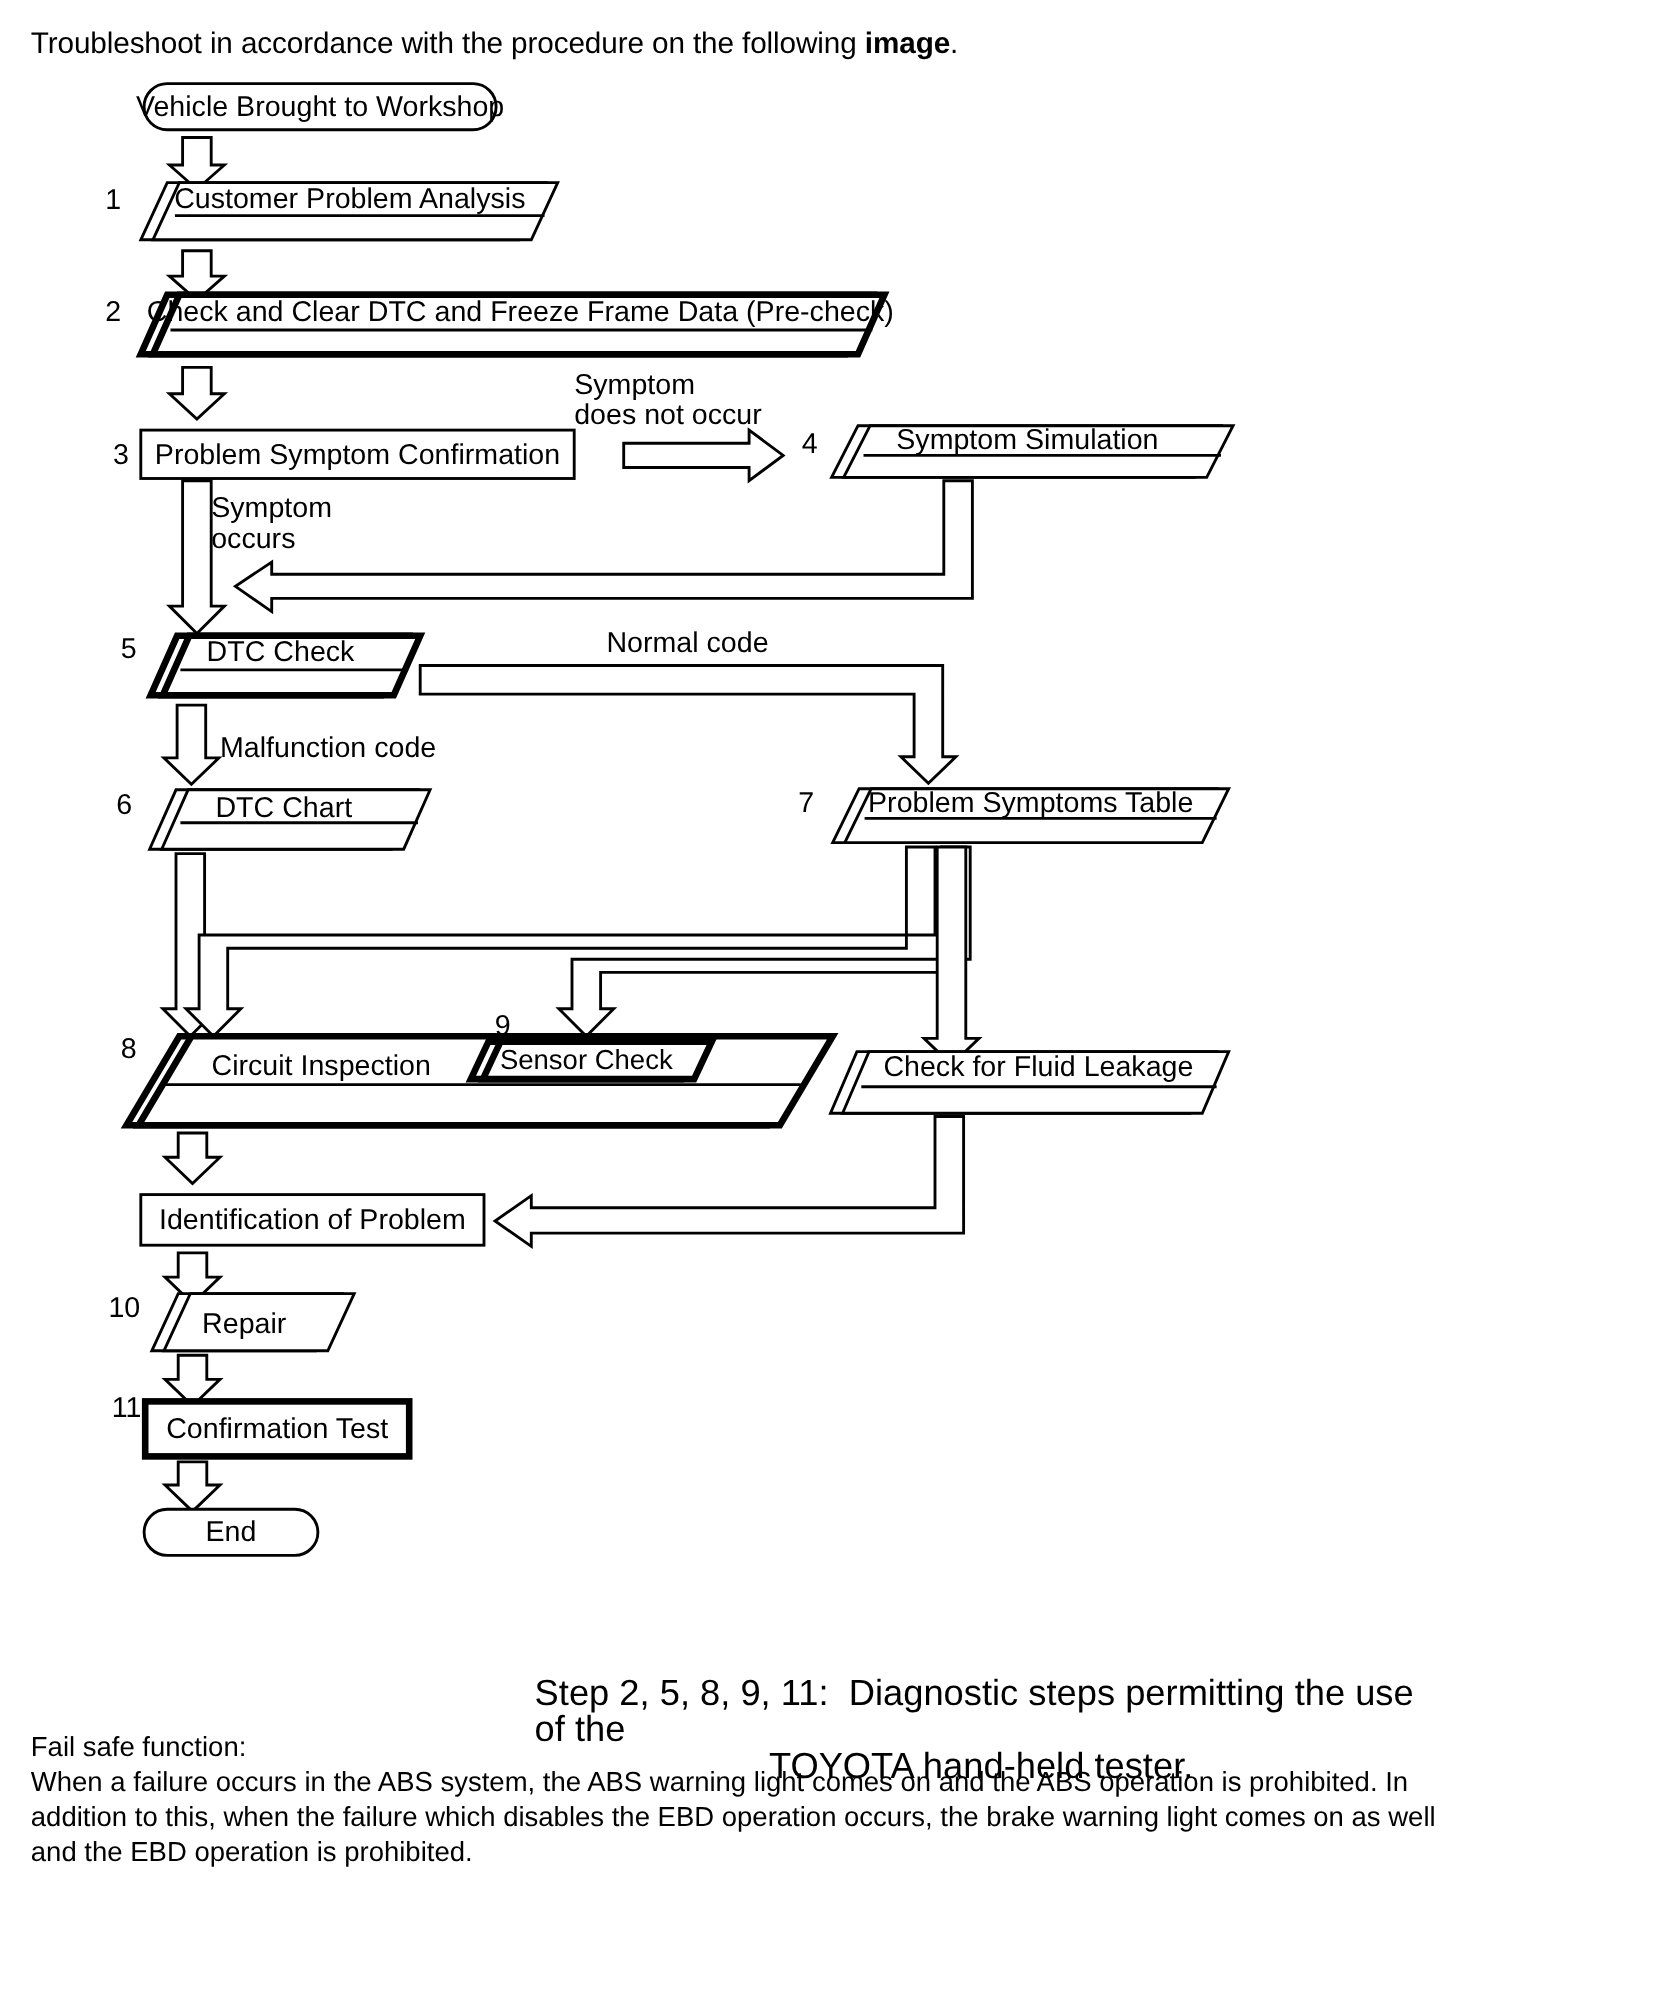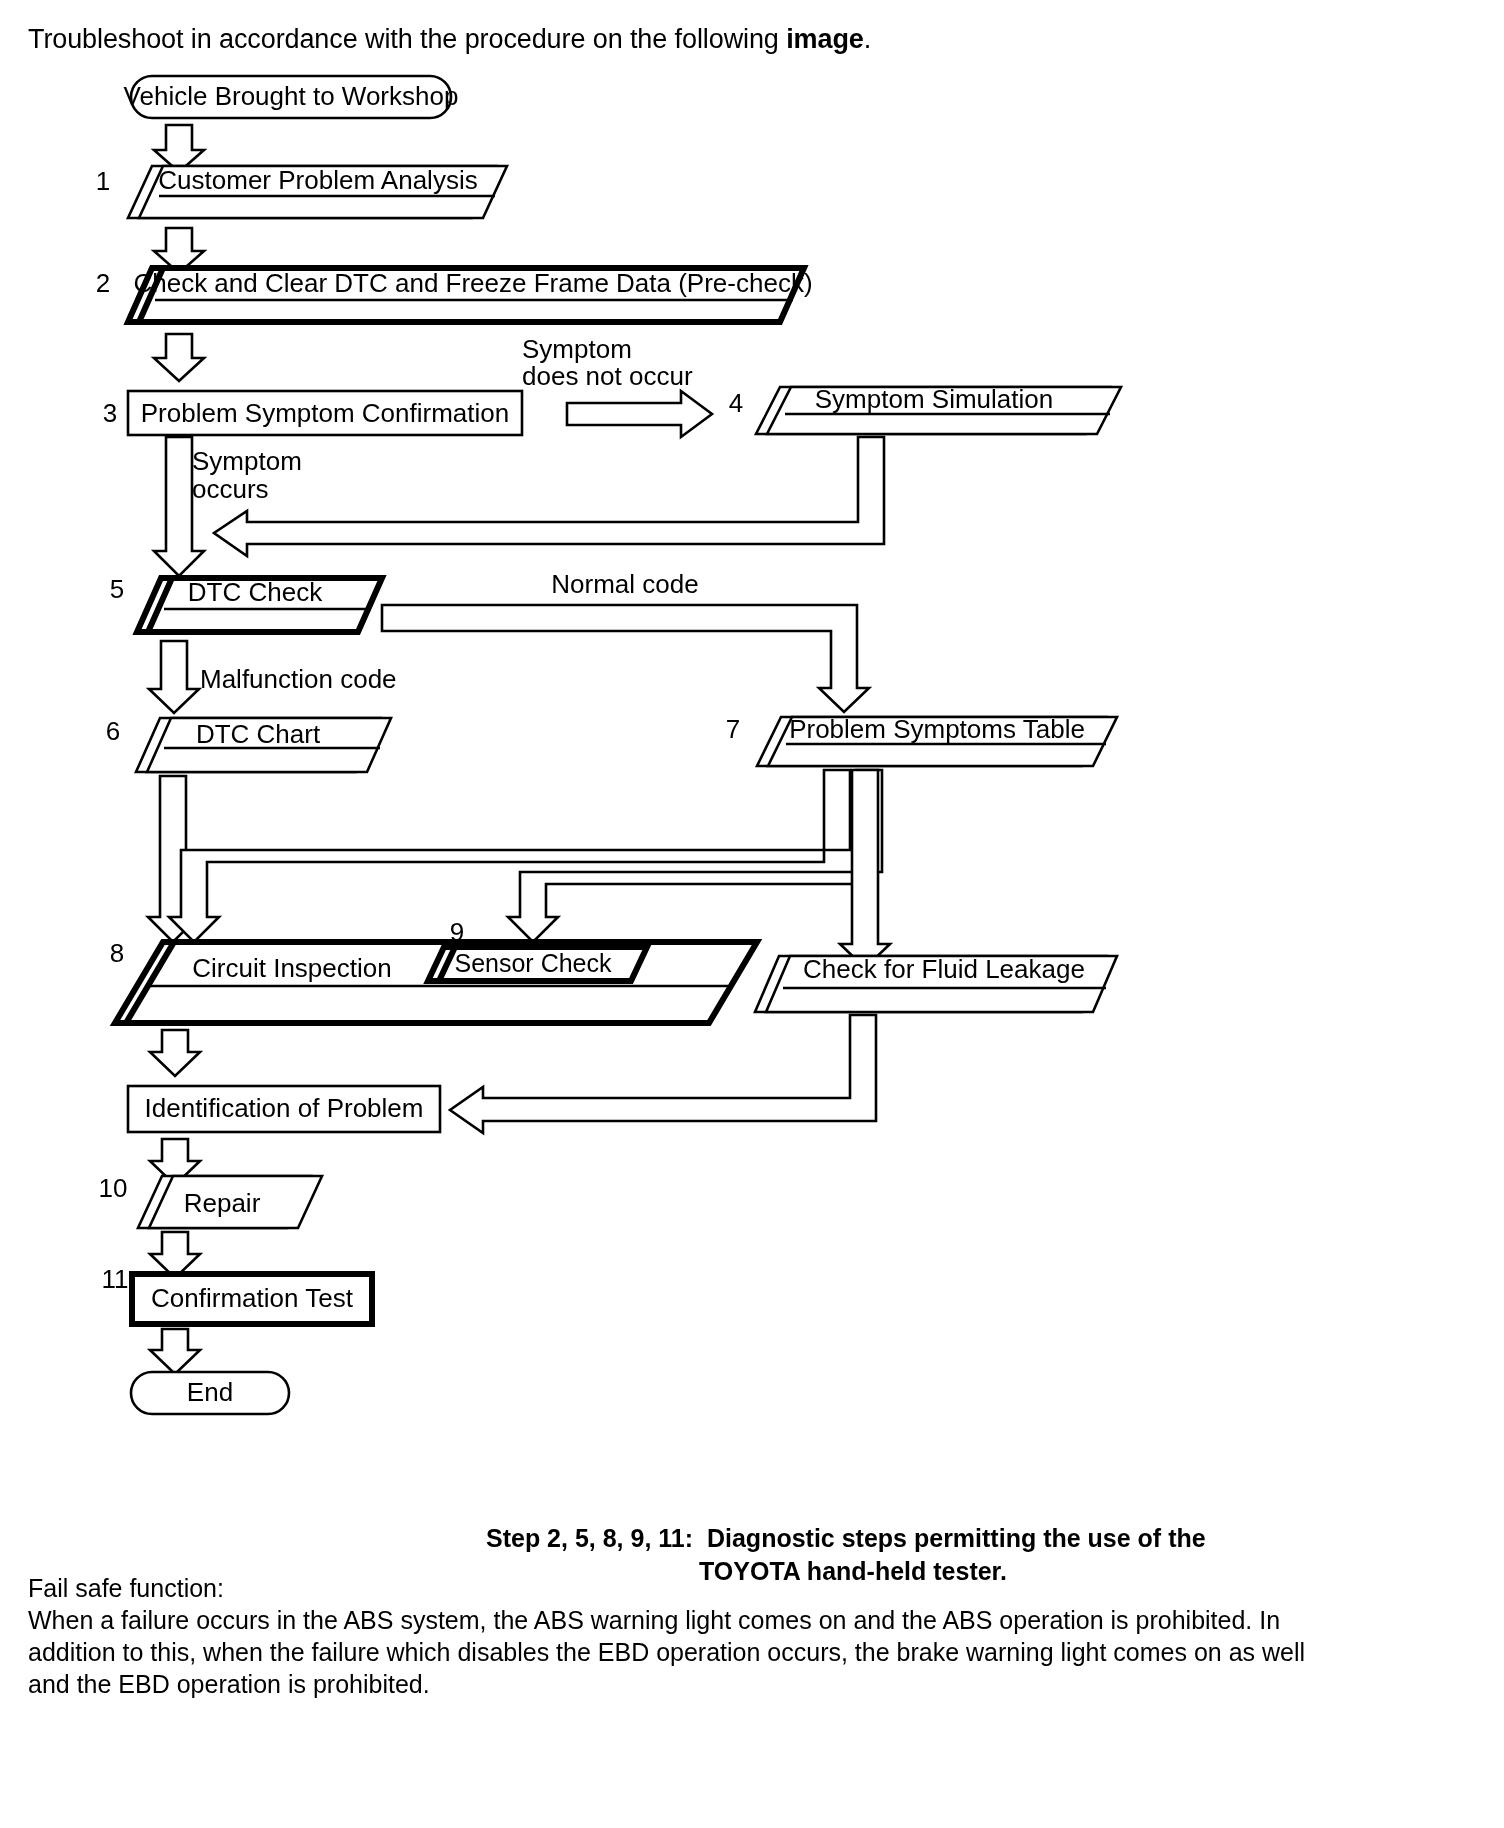--- a/index.html
+++ b/index.html
@@ -20,21 +20,21 @@
   svg text{font-family:"Liberation Sans", sans-serif;fill:#000;}
   .lbl{font-size:26px;}
   .lbl-sm{font-size:25px;}
   .num{font-size:26px;}
   .foot{
     position:absolute;left:28px;top:1572px;width:1280px;
     font-size:25px;line-height:32px;
   }
   .note{
     position:absolute;left:486px;top:1522px;width:800px;
-    font-size:25px;line-height:33px;font-weight:bold;
+    font-size:33px;line-height:33px;
   }
   .note .ind{display:block;padding-left:213px;}
 </style>
 </head>
 <body>
 
 <div id="page">
 
   <div class="intro">
     <span>Troubleshoot in accordance with the procedure on the following </span><b>image</b><span>.</span>

